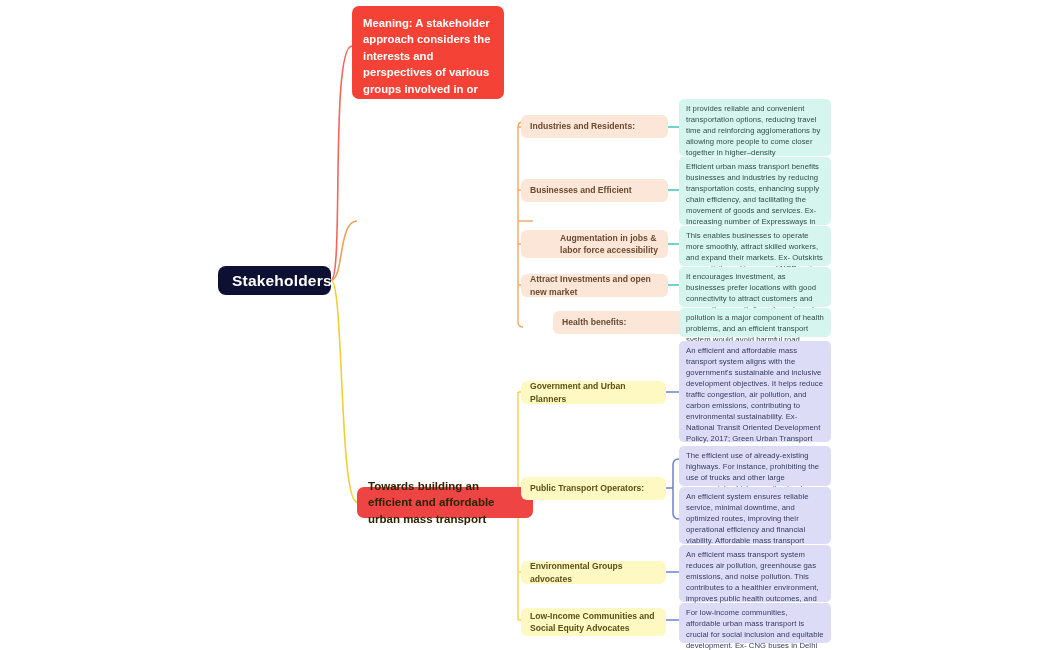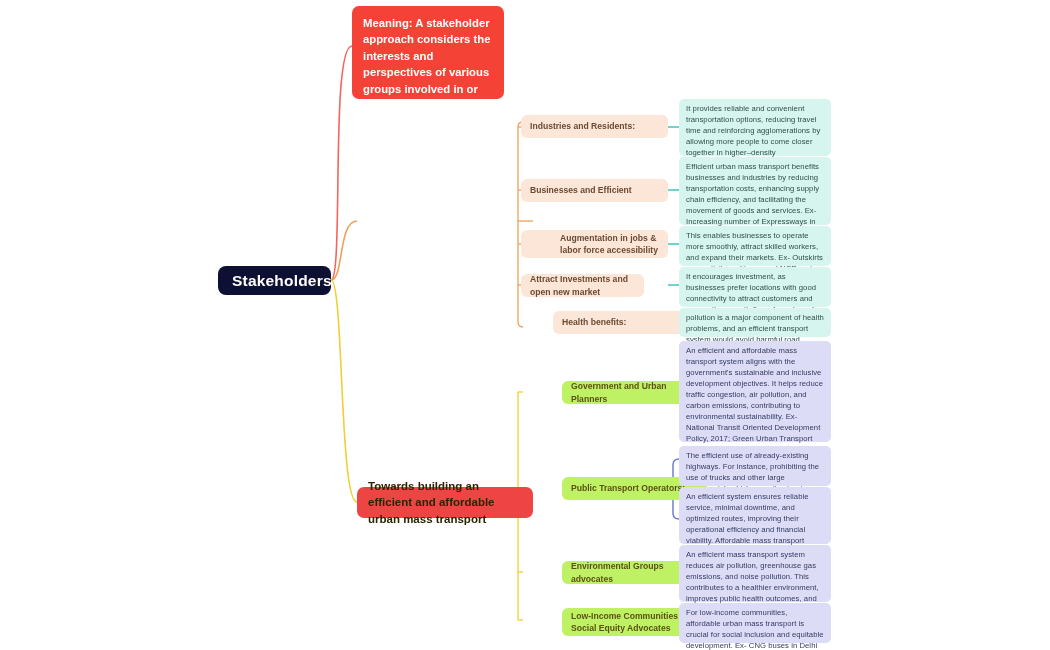--- a/index.html
+++ b/index.html
@@ -85,23 +85,22 @@
     font-weight: bold;
     line-height: 1.45;
     padding: 5px 9px;
     border-radius: 6px;
   }
   .l2.orange {
     background: #fbe6d7;
     color: #6b4a32;
   }
   .l2.yellow {
-    background: #bef264;
+    background: #fef9c3;
     color: #5c4f16;
-    margin-left: 41px;
   }
 
   
   .l3 {
     font-size: 7.7px;
     line-height: 1.42;
     padding: 5px 7px;
     border-radius: 5px;
     align-items: flex-start;
     letter-spacing: .05px;
@@ -185,21 +184,21 @@
   </div>
 
   <div class="node l2 orange" style="left:521px; top:179px; width:147px; height:23px;">
     <span>Businesses and Efficient</span>
   </div>
 
   <div class="node l2 orange" style="left:521px; top:230px; width:147px; height:28px;padding-left:39px;">
     <span> Augmentation in jobs &amp; labor force accessibility</span>
   </div>
 
-  <div class="node l2 orange" style="left:521px; top:274px; width:123px; height:23px;">
+  <div class="node l2 orange" style="left:521px; top:274px; width:147px; height:23px;">
     <span>Attract Investments and open new market</span>
   </div>
 
   <div class="node l2 orange" style="left:521px; top:311px; width:147px; height:23px;margin-left:32px;">
     <span>Health benefits:</span>
   </div>
 
   <div class="node l3 teal" style="left:679px; top:99px; width:152px; height:57px;">
     <span>It provides reliable and convenient transportation options, reducing travel time and reinforcing agglomerations by allowing more people to come closer together in higher–density developments.. Ex-  Rapid transit- metro trains in 15 cities of India.</span>
   </div>

